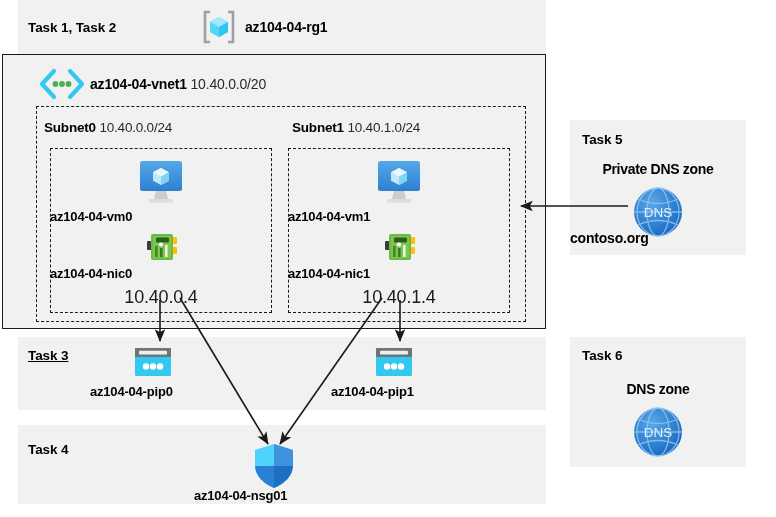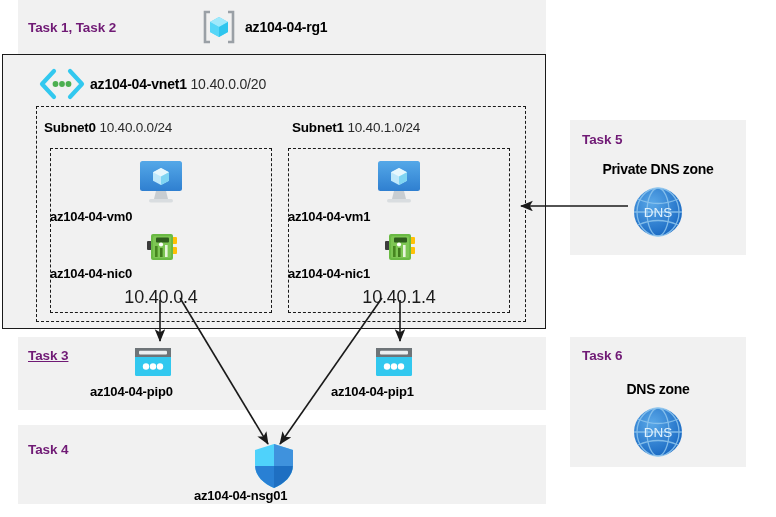--- a/index.html
+++ b/index.html
@@ -14,21 +14,21 @@
     overflow:hidden;
   }
 
   
   .panel{position:absolute;background:#f1f1f1;box-sizing:border-box;}
   .panel-outline{border:1.5px solid #1a1a1a;}
   .dashed{position:absolute;box-sizing:border-box;border:1.6px dashed #1a1a1a;background:transparent;}
 
   .task-label{
     position:absolute;
-    color:#701a75;
+    color:#000000;
     font-weight:bold;
     font-size:13.5px;
     letter-spacing:-0.1px;
     white-space:nowrap;
   }
 
   .hdr{
     position:absolute;
     font-size:13.5px;
     white-space:nowrap;
@@ -266,20 +266,21 @@
         <ellipse cx="27" cy="27" rx="11" ry="24"></ellipse>
         <ellipse cx="27" cy="27" rx="21" ry="24"></ellipse>
         <line x1="3" y1="27" x2="51" y2="27"></line>
         <path d="M7 14 Q27 23 47 14"></path>
         <path d="M7 40 Q27 31 47 40"></path>
       </g>
       <text x="27" y="32" text-anchor="middle" font-family="'Liberation Sans',sans-serif" font-size="13.5" fill="#dff0fc">DNS</text>
     </svg>
   </div>
 
+  <div class="node-label" style="left:570px;top:230px;width:176px;font-size:14px;">contoso.org</div>
 
   <div class="panel" style="left:570px;top:337px;width:176px;height:130px;"></div>
 
   <div class="task-label" style="left:582px;top:348px;">Task 6</div>
 
   <div class="zone-title" style="left:570px;top:381px;width:176px;">DNS zone</div>
 
   <div class="icon" style="left:631px;top:405px;width:54px;height:54px;">
     <svg width="54" height="54" viewBox="0 0 54 54">
       <defs>

